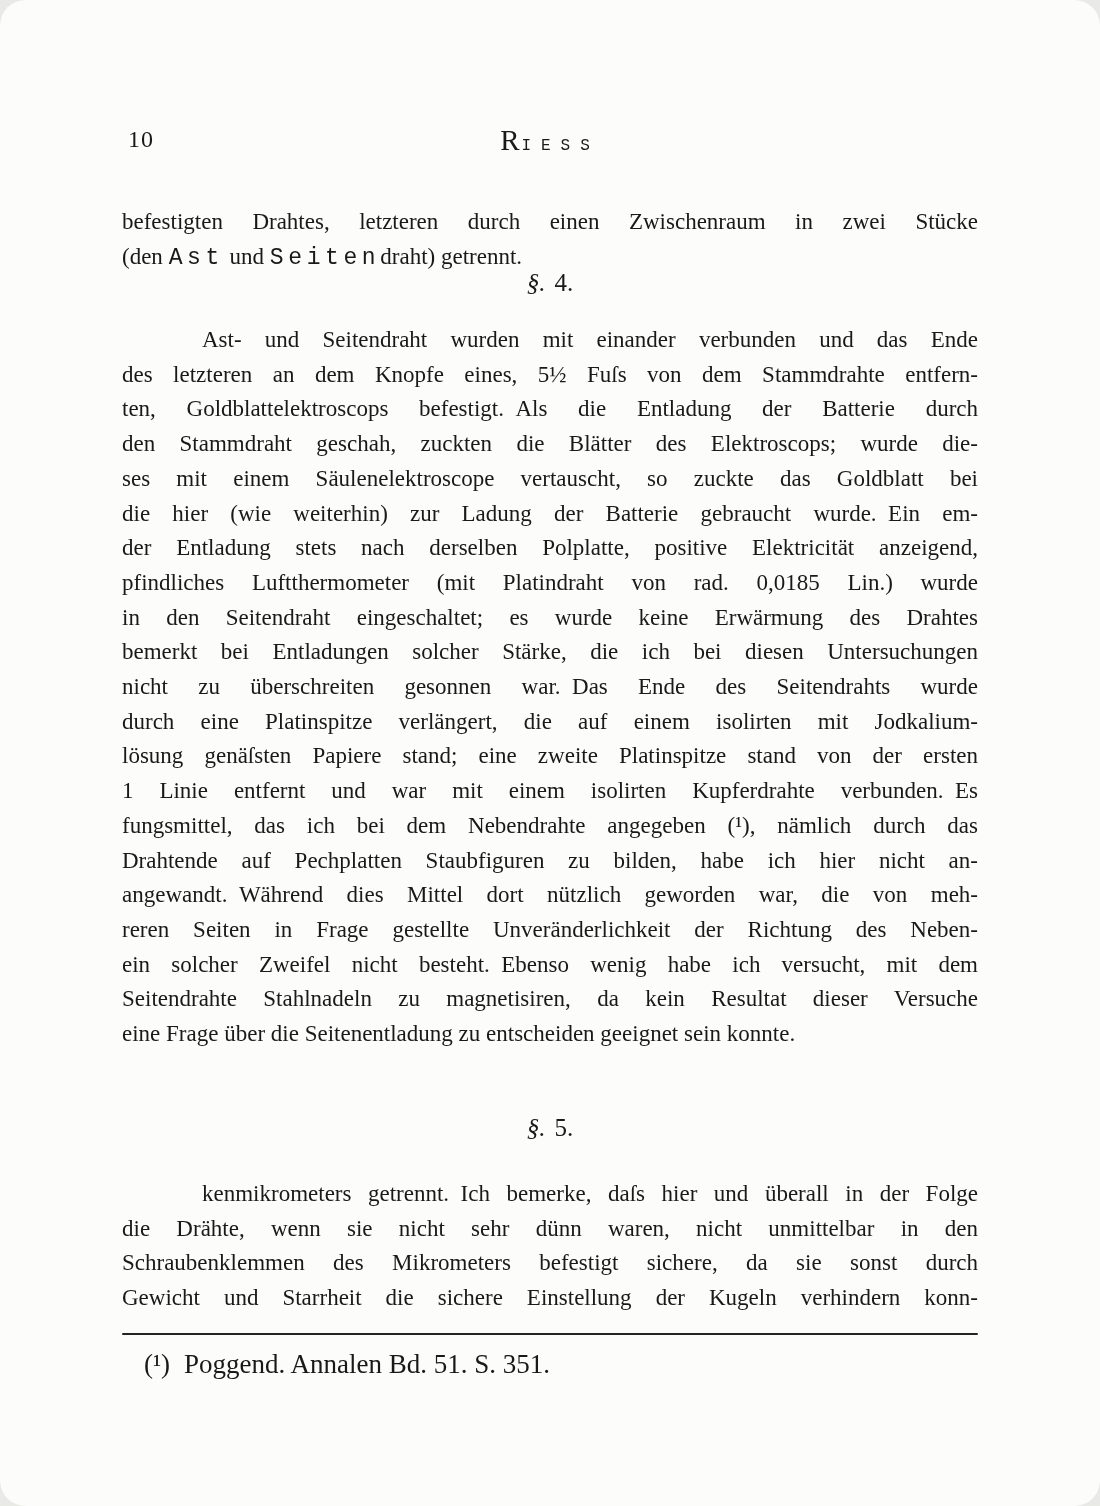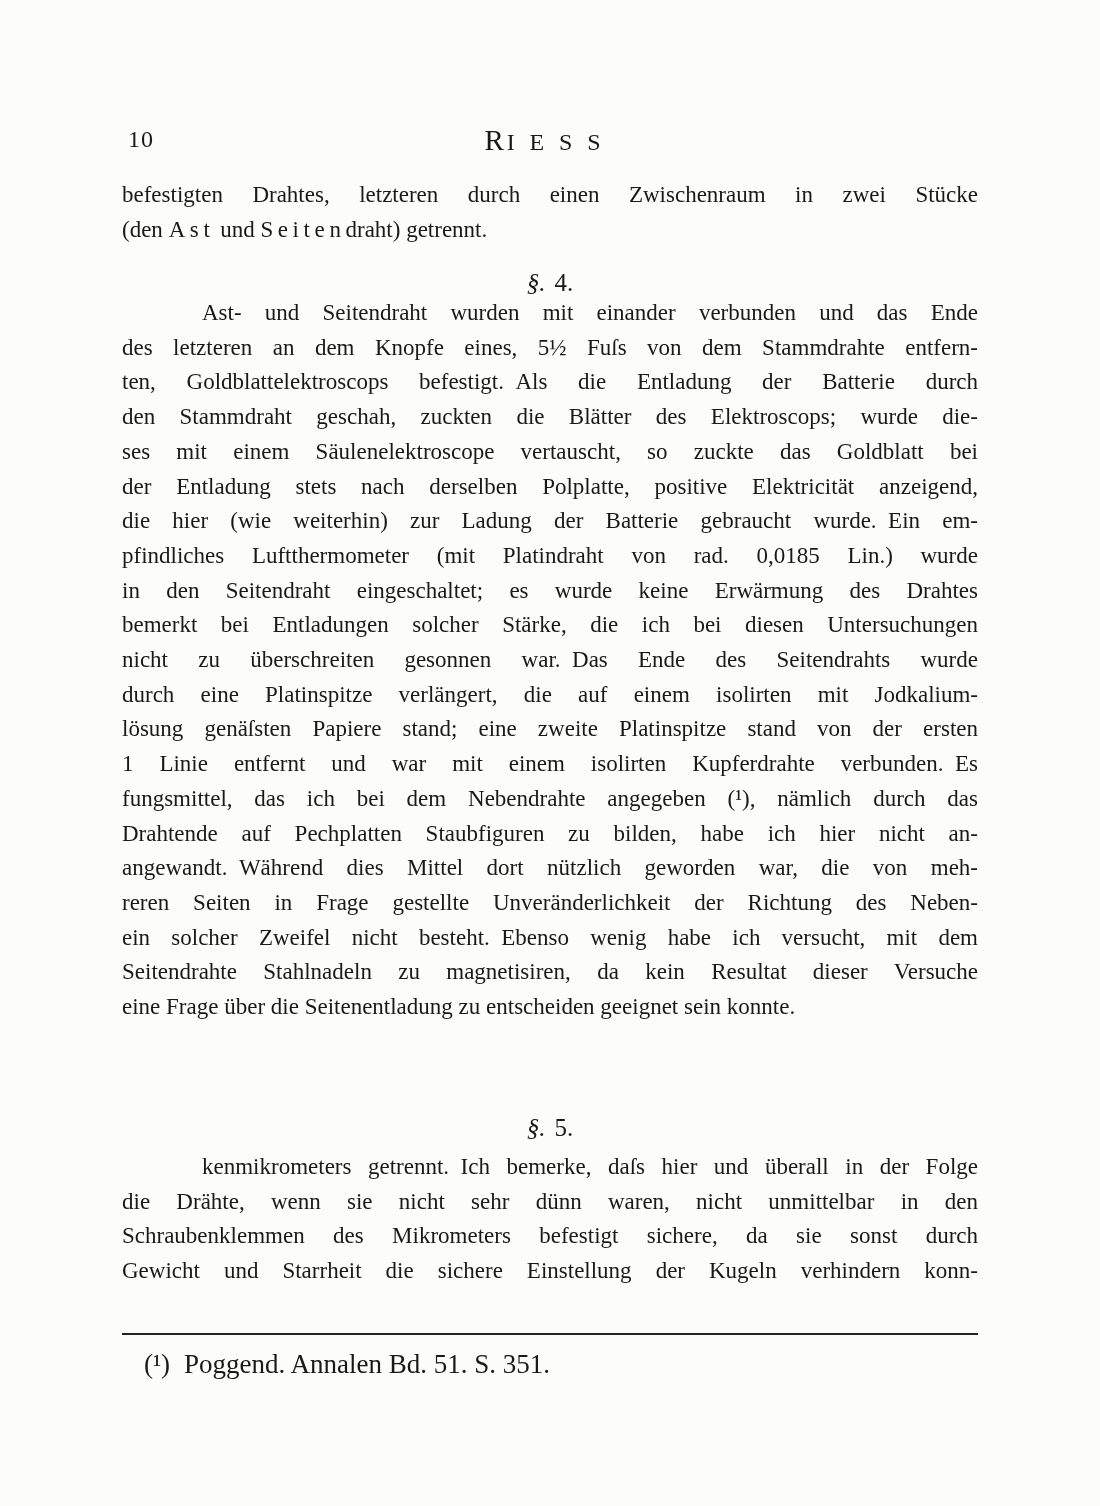--- a/index.html
+++ b/index.html
@@ -1,36 +1,36 @@
 <!DOCTYPE html>
 <html style="--bg: #fcfcfa; --ink: #191919;"><head>
 <meta charset="utf-8">
 <style>
   :root { --bg:#fcfcfa; --ink:#191919; }
-  * { margin:0; padding:0; box-sizing:border-box; }
+  * { margin:0; padding:0; box-sizing:border-box;border-radius:25px; }
   html,body { background:#e9e9e6; }
   .page {
     position:relative; width:1100px; height:1506px;
     background:var(--bg); color:var(--ink);
     font-family:"Liberation Serif","DejaVu Serif",serif;
     font-size:23px; overflow:hidden;
   }
   
   .running-head { position:absolute; top:124px; left:122px; width:856px; height:36px; }
   .page-number { position:absolute; left:6px; top:2px; font-size:24px; letter-spacing:1px; }
   .running-title { display:block; text-align:center; }
   .rt-initial { font-size:29px; }
-  .rt-rest { font-size:24px; letter-spacing:0.62em; margin-left:0.12em; }
+  .rt-rest { font-size:16px; letter-spacing:0.62em; margin-left:0.12em;font-family:Liberation Mono, monospace; }
   
-  .textblock-line-host { position:absolute; left:122px; width:856px; }
+  .textblock-line-host { position:absolute; left:122px; width:856px;margin-top:27px; }
   .para { line-height:34.7px; }
   .line { text-align:justify; text-align-last:justify; white-space:normal; }
   .para:not(.justify-all) .line:last-child { text-align:left; text-align-last:left; }
   .para.indent .line:first-child { text-indent:80px; }
-  .sperr { letter-spacing:0.2em; }
+  .sperr { letter-spacing:0.2em;font-family:Liberation Mono, monospace; }
   .intro { top:178px; }
   .sec-heading { position:absolute; left:122px; width:856px; text-align:center;
                  font-size:25px; line-height:35px; }
   .sec-sign { font-style:italic; margin-right:9px; }
   .sec4 { top:265px; }
   .para1 { top:296px; }
   .sec5 { top:1110px; }
   .para2 { top:1150px; }
   
   .footnote-rule { position:absolute; top:1333px; left:122px; width:856px;
@@ -57,22 +57,22 @@
   <div class="sec-heading sec4">
     <span class="sec-sign">§.</span><span>4.</span>
   </div>
 
   <div class="textblock-line-host para indent para1">
       <div class="line">Ast- und Seitendraht wurden mit einander verbunden und das Ende</div>
       <div class="line">des letzteren an dem Knopfe eines, 5½ Fuſs von dem Stammdrahte entfern-</div>
       <div class="line">ten, Goldblattelektroscops befestigt. Als die Entladung der Batterie durch</div>
       <div class="line">den Stammdraht geschah, zuckten die Blätter des Elektroscops; wurde die-</div>
       <div class="line">ses mit einem Säulenelektroscope vertauscht, so zuckte das Goldblatt bei</div>
+      <div class="line">die hier (wie weiterhin) zur Ladung der Batterie gebraucht wurde. Ein em-</div>
       <div class="line">der Entladung stets nach derselben Polplatte, positive Elektricität anzeigend,</div>
-      <div class="line">die hier (wie weiterhin) zur Ladung der Batterie gebraucht wurde. Ein em-</div>
       <div class="line">pfindliches Luftthermometer (mit Platindraht von rad. 0,0185 Lin.) wurde</div>
       <div class="line">in den Seitendraht eingeschaltet; es wurde keine Erwärmung des Drahtes</div>
       <div class="line">bemerkt bei Entladungen solcher Stärke, die ich bei diesen Untersuchungen</div>
       <div class="line">nicht zu überschreiten gesonnen war. Das Ende des Seitendrahts wurde</div>
       <div class="line">durch eine Platinspitze verlängert, die auf einem isolirten mit Jodkalium-</div>
       <div class="line">lösung genäſsten Papiere stand; eine zweite Platinspitze stand von der ersten</div>
       <div class="line">1 Linie entfernt und war mit einem isolirten Kupferdrahte verbunden. Es</div>
       <div class="line">fungsmittel, das ich bei dem Nebendrahte angegeben (¹), nämlich durch das</div>
       <div class="line">Drahtende auf Pechplatten Staubfiguren zu bilden, habe ich hier nicht an-</div>
       <div class="line">angewandt. Während dies Mittel dort nützlich geworden war, die von meh-</div>

